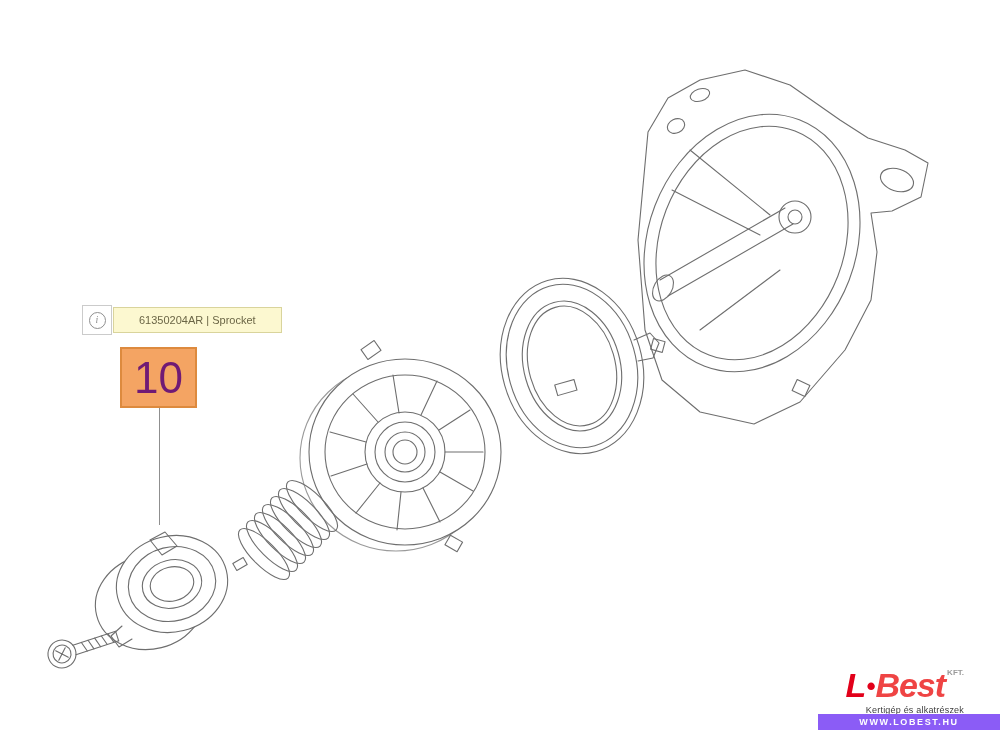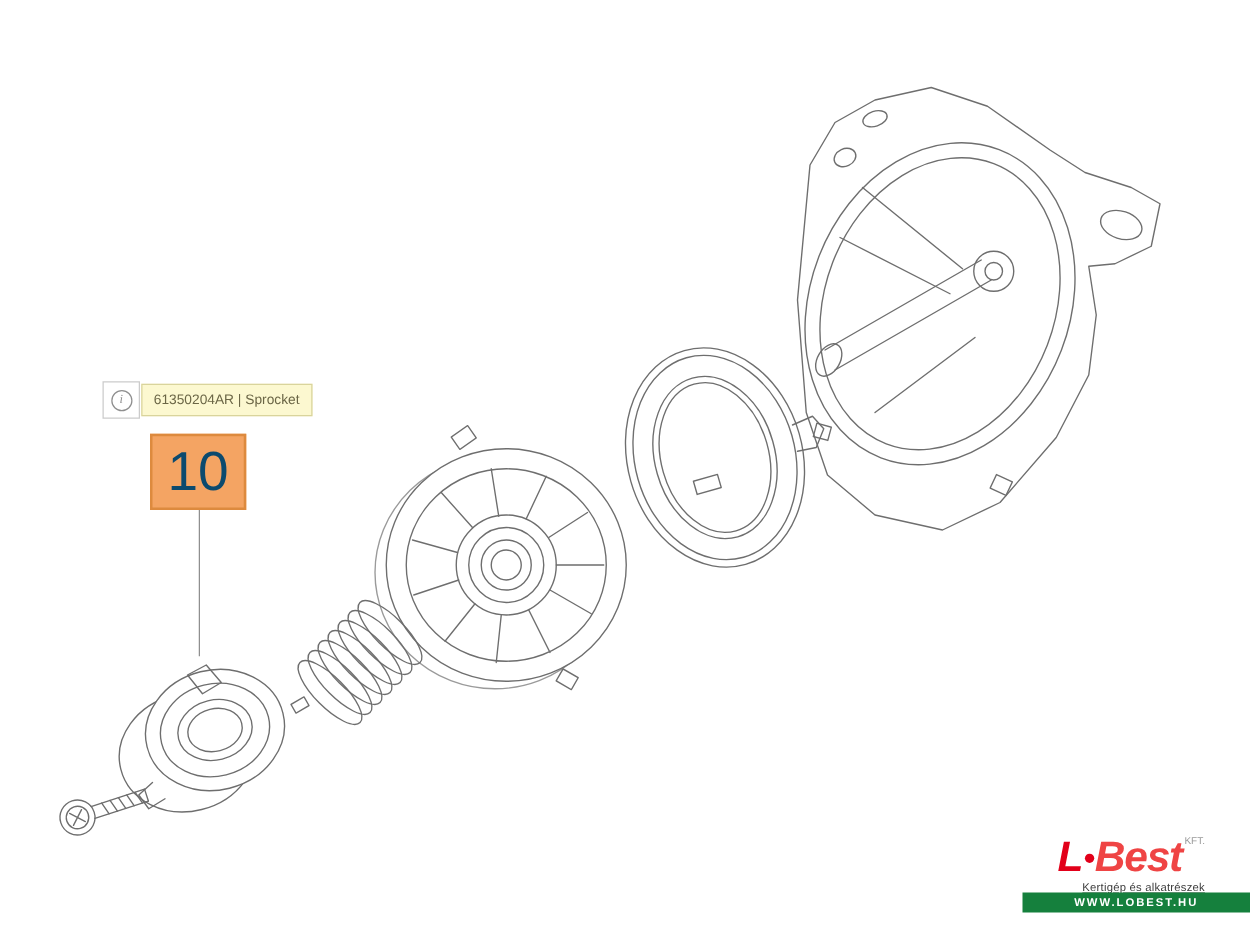--- a/index.html
+++ b/index.html
@@ -16,45 +16,45 @@
     width:30px;height:30px;background:#fff;border:1px solid #cbcbcb;
     display:flex;align-items:center;justify-content:center;box-sizing:border-box;
   }
   .info-circle{
     width:15px;height:15px;border:1px solid #8f8f8f;border-radius:50%;
     color:#8f8f8f;font-size:10px;line-height:13px;text-align:center;
     font-style:italic;font-family:"Liberation Serif",serif;
   }
   .part-label{
     margin-left:1px;height:26px;box-sizing:border-box;display:flex;align-items:center;
-    background:#fcf8d0;border:1px solid #d9d49c;padding:0 9px;
+    background:#fcf8d0;border:1px solid #d9d49c;padding:0 25px;
     font-size:11px;color:#6b6646;white-space:nowrap;
   }
 
   
   .callout{
     position:absolute;left:120px;top:347px;width:77px;height:61px;
     background:#f4a463;border:2px solid #dd8a3e;box-sizing:border-box;
     display:flex;align-items:center;justify-content:center;
-    font-size:44px;color:#0c4a6e;cursor:pointer;
+    font-size:44px;color:#701a75;cursor:pointer;
   }
   .leader{
     position:absolute;left:159px;top:408px;width:1px;height:117px;background:#8f8f8f;
   }
 
   
   .brand{position:absolute;right:36px;top:655px;text-align:right;}
   .logo-line{font-style:italic;font-weight:bold;font-size:34px;line-height:36px;letter-spacing:-1px;white-space:nowrap;}
   .logo-l{color:#e2001a;}
   .logo-dot{color:#e2001a;font-size:26px;vertical-align:2px;margin:0 1px;}
   .logo-best{color:#ef4444;}
-  .logo-suffix{color:#9a9a9a;font-size:8px;font-style:normal;font-weight:normal;letter-spacing:0;vertical-align:22px;margin-left:2px;}
+  .logo-suffix{color:#9a9a9a;font-size:8px;font-style:normal;font-weight:bold;letter-spacing:0;vertical-align:22px;margin-left:2px;}
   .tagline{font-size:9px;color:#3c3c3c;margin-top:1px;letter-spacing:.2px;text-decoration:underline;}
   .site-bar{
-    position:absolute;left:818px;top:714px;width:182px;height:16px;background:#15803d;
+    position:absolute;left:818px;top:714px;width:182px;height:16px;background:#8b5cf6;
     color:#fff;font-size:9px;font-weight:bold;letter-spacing:1.6px;
     display:flex;align-items:center;justify-content:center;cursor:pointer;
   }
 </style>
 </head>
 <body>
 
 <div class="stage">
 
   <svg class="diagram" width="1000" height="750" viewBox="0 0 1000 750" stroke="#6e6e6e" fill="none" stroke-width="1.1" stroke-linejoin="round" stroke-linecap="round">

